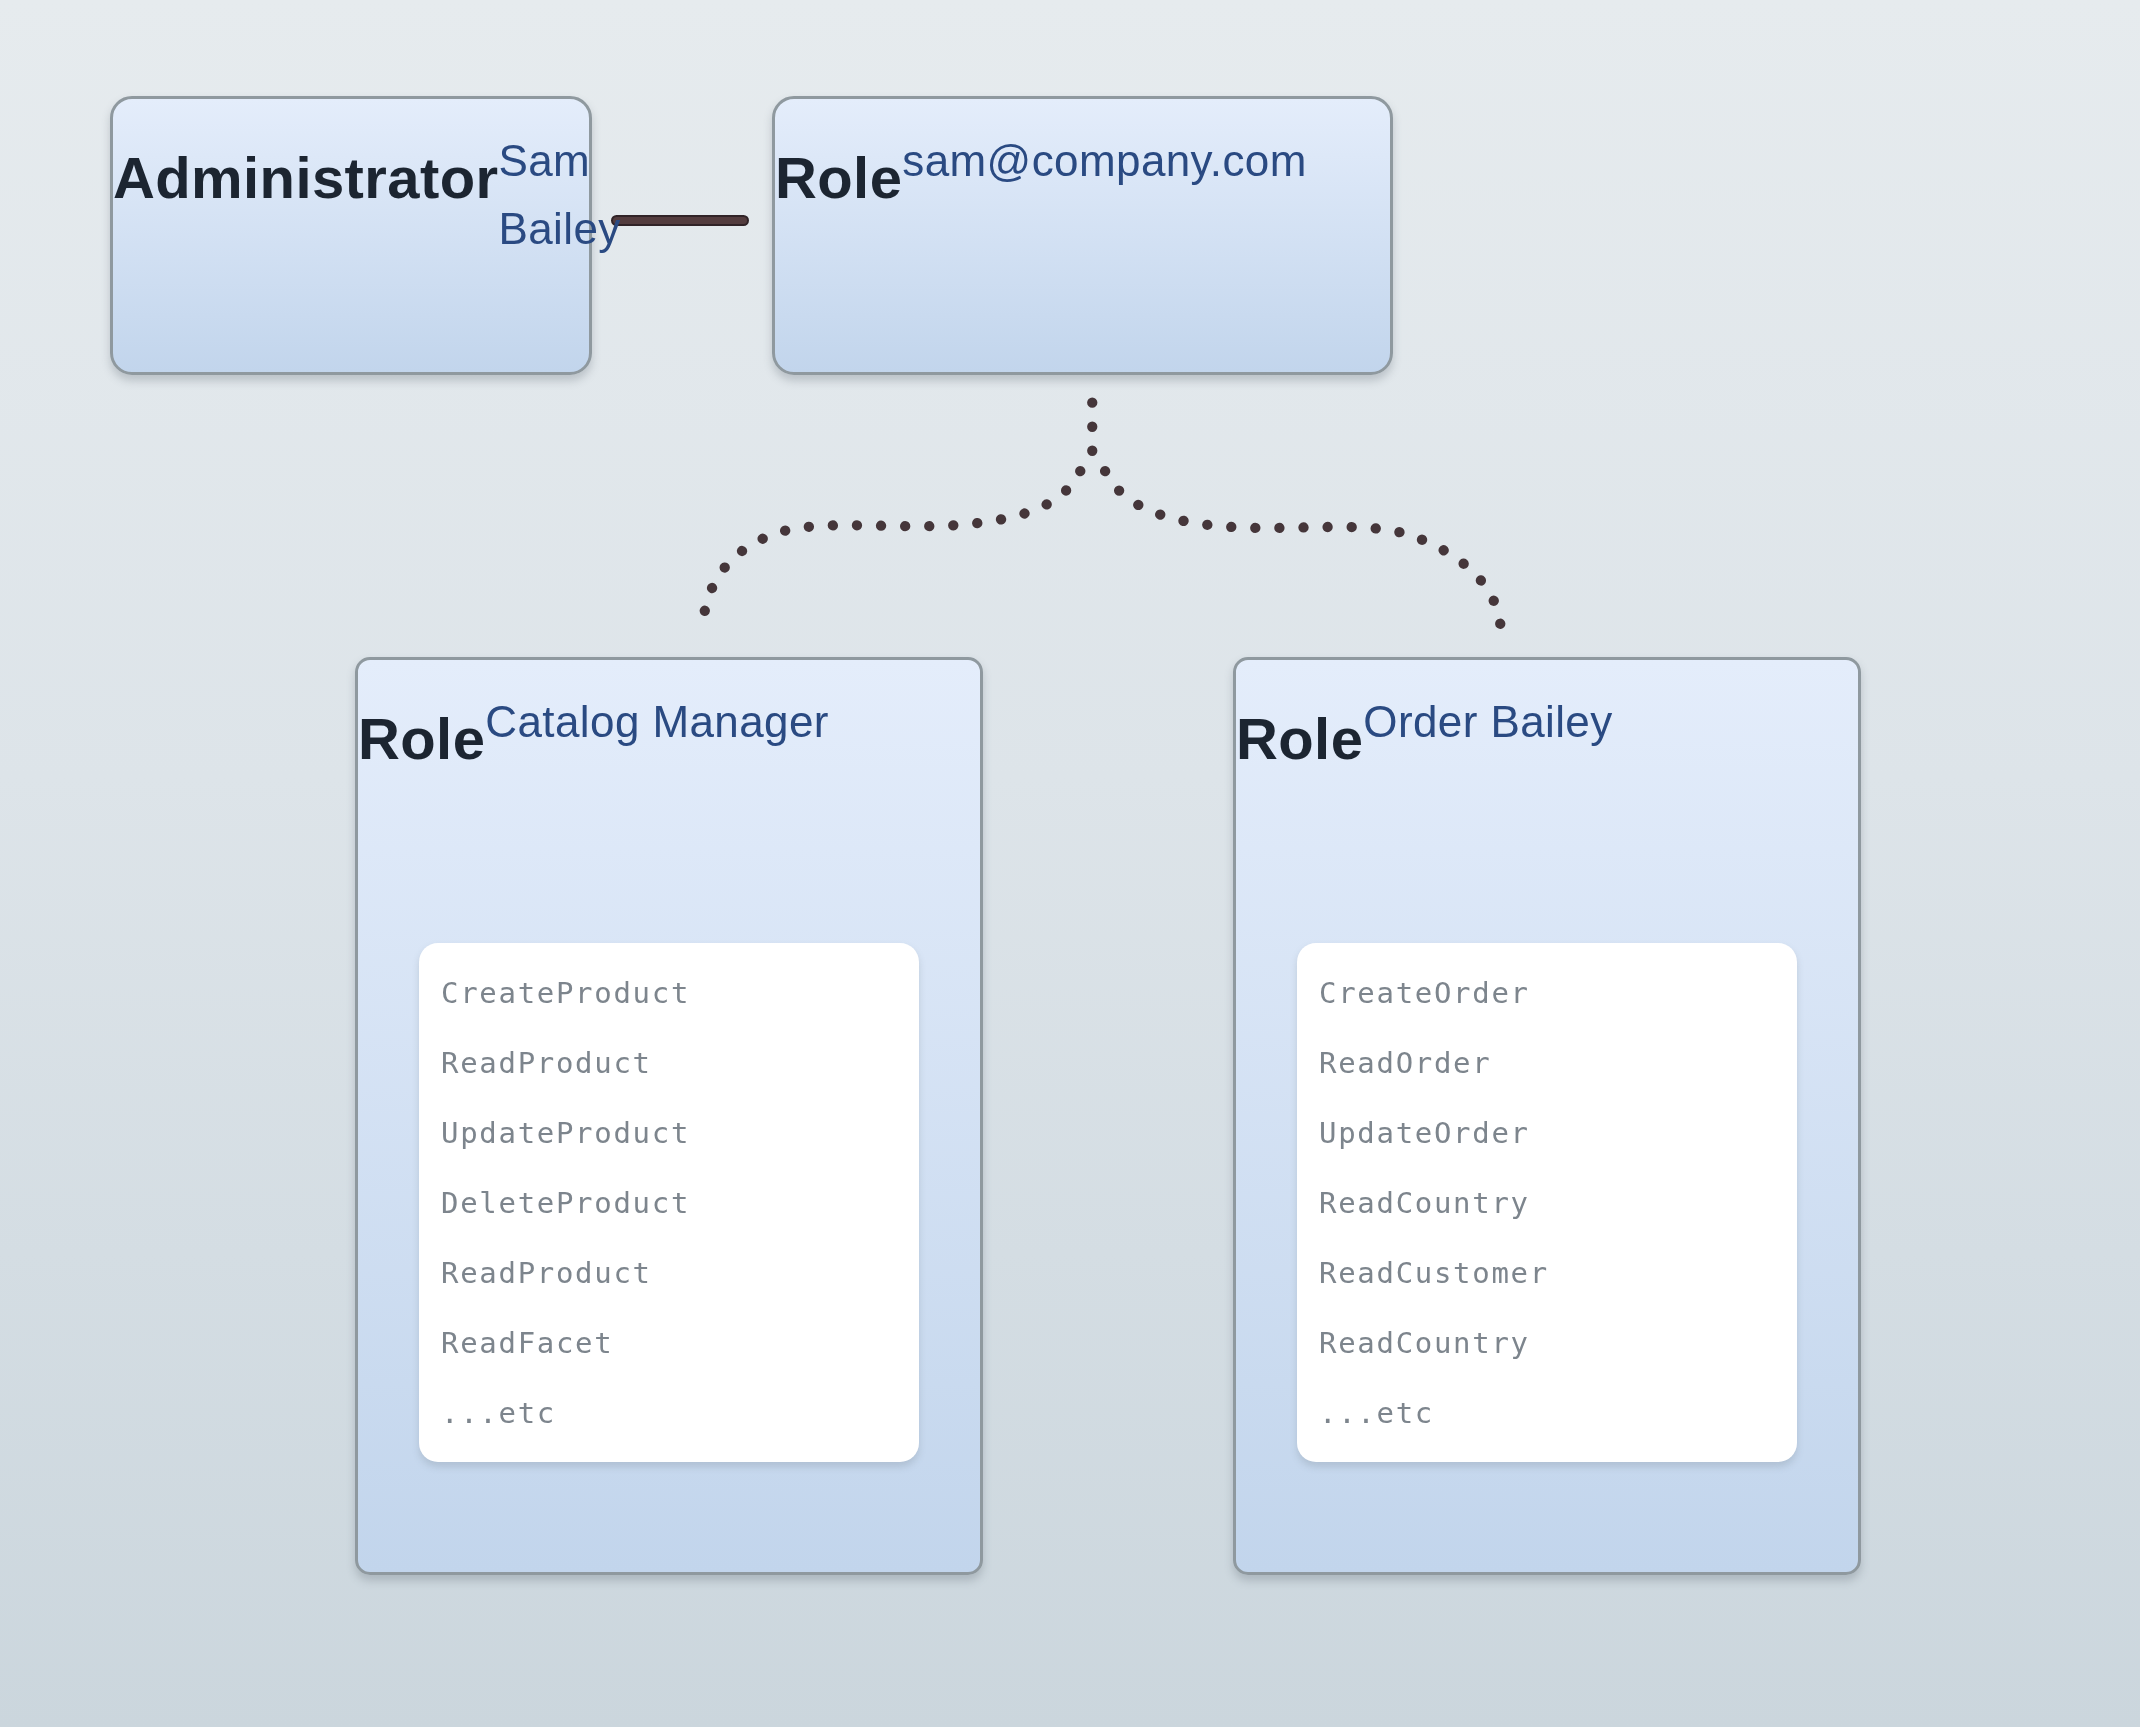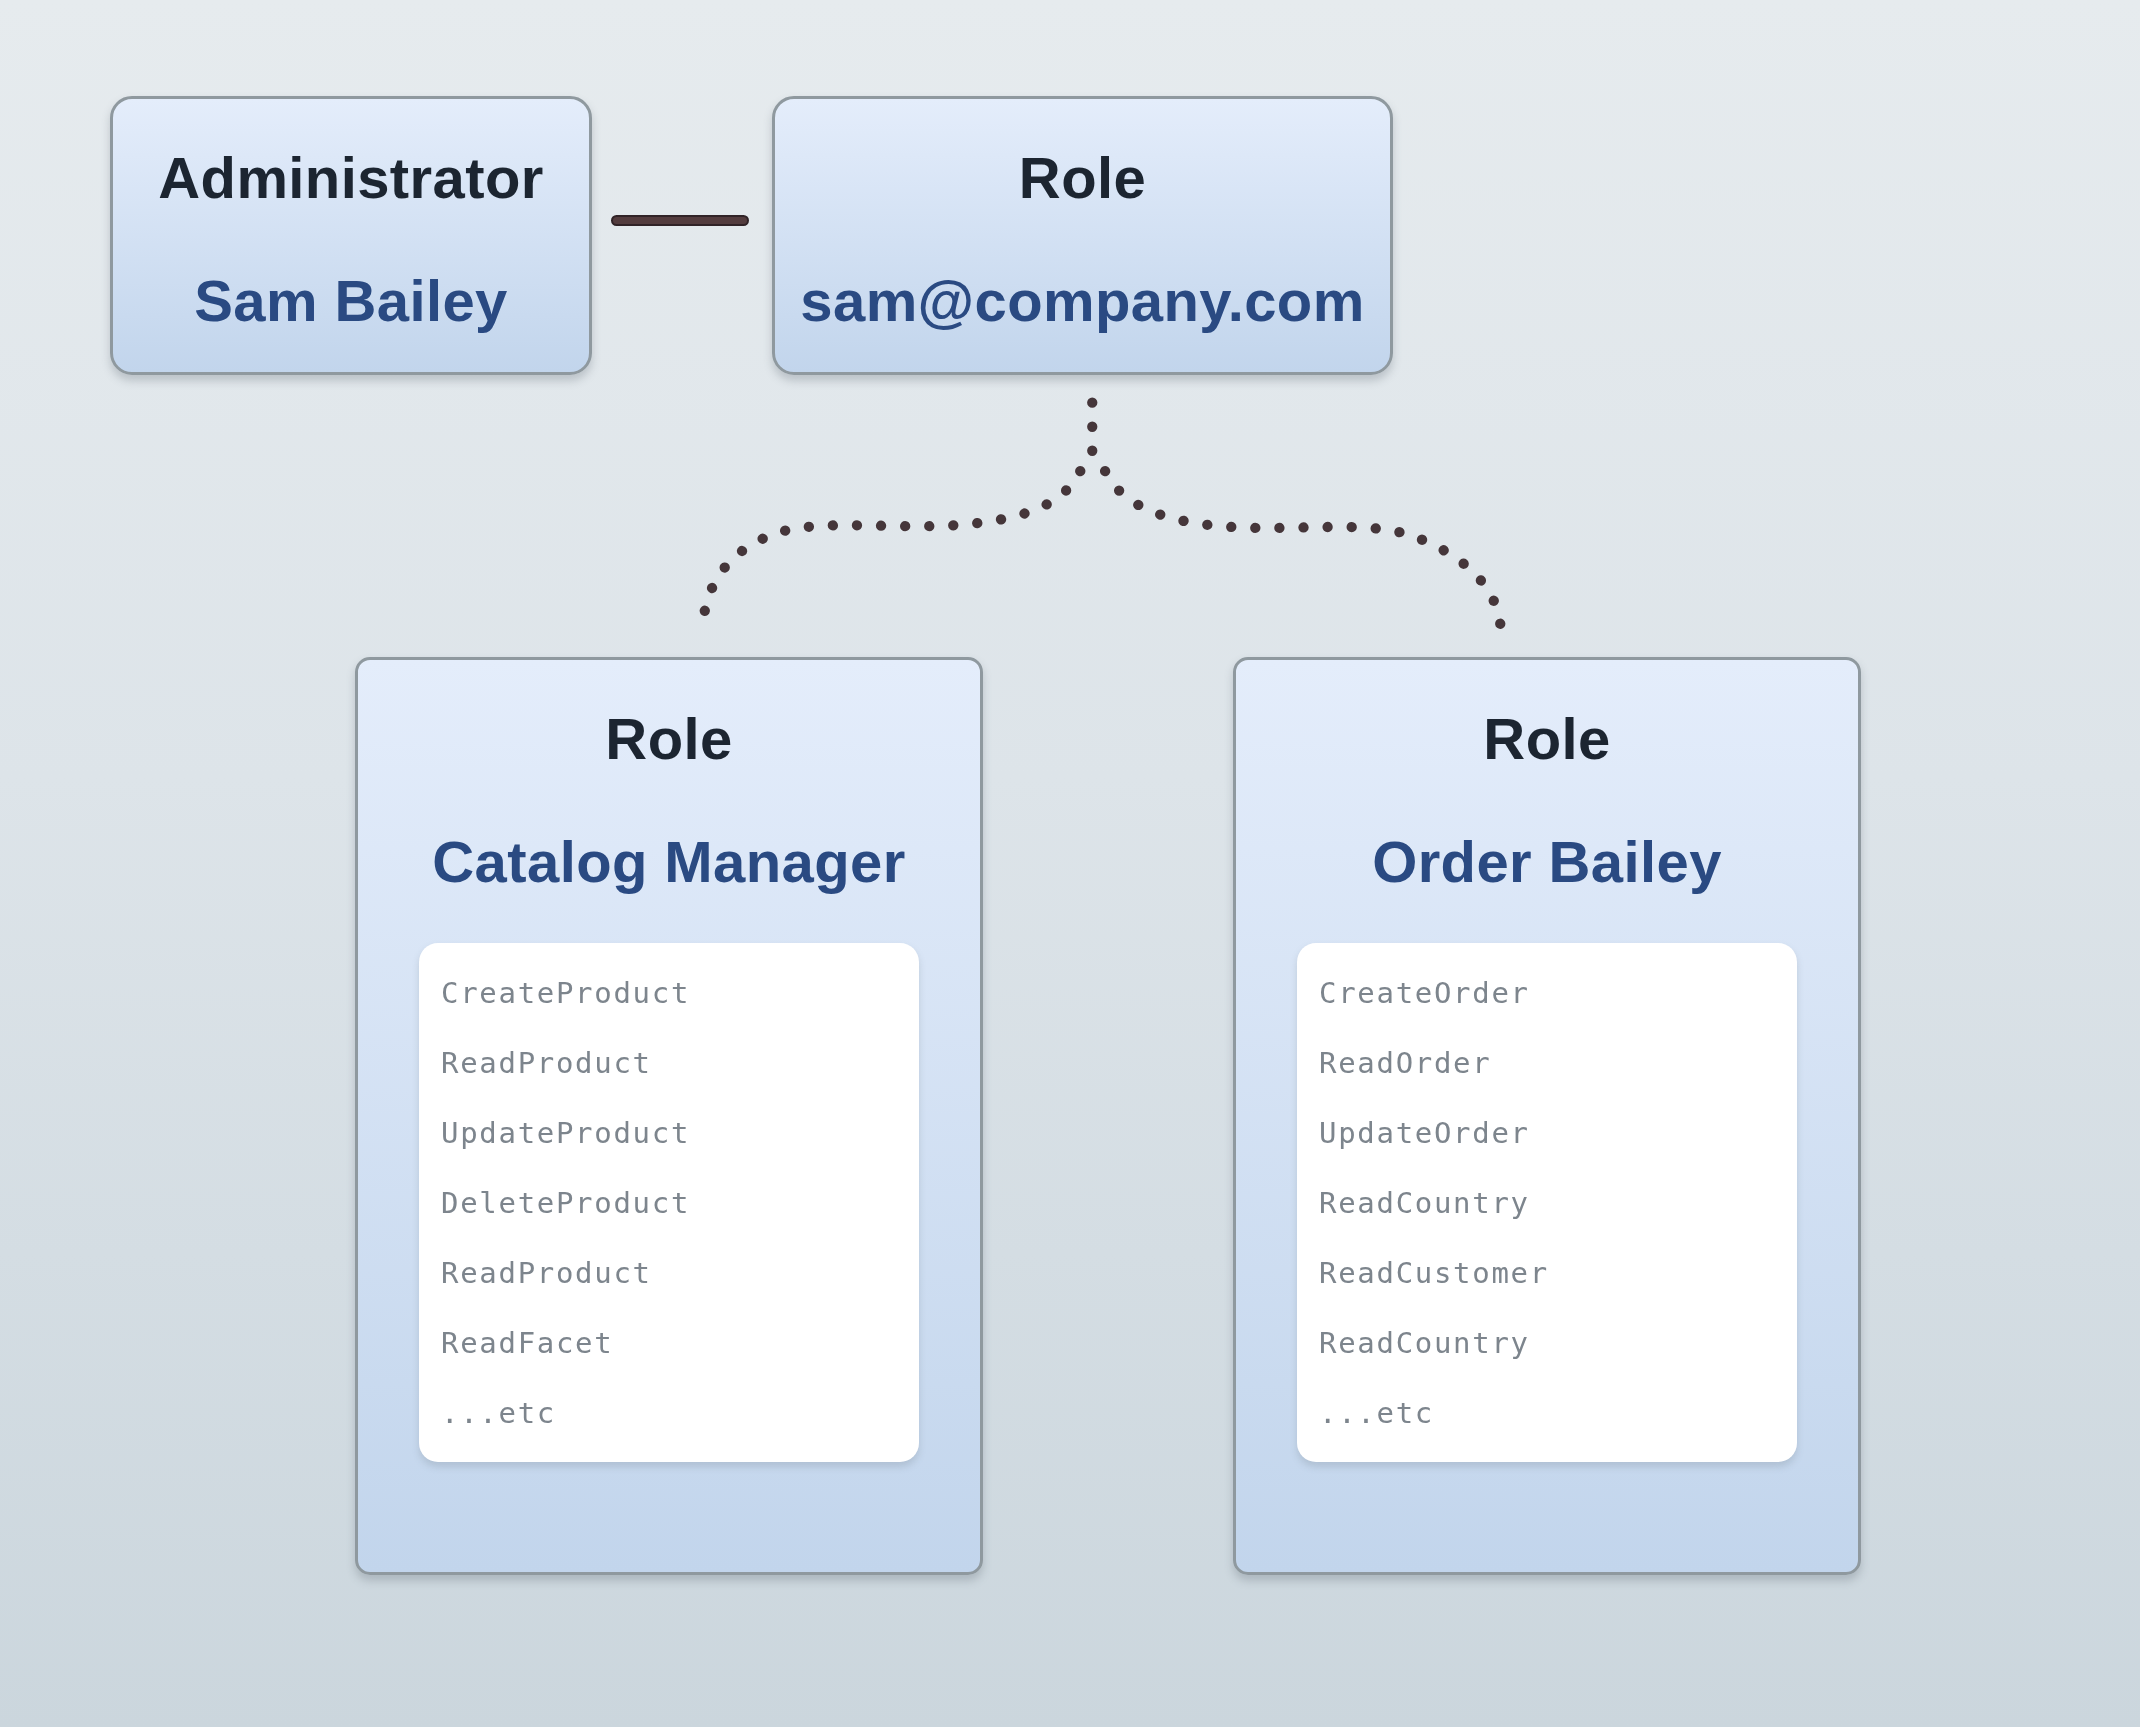--- a/index.html
+++ b/index.html
@@ -14,30 +14,30 @@
   body{
     font-family:"Liberation Sans",sans-serif;
     background:linear-gradient(180deg,var(--background_top) 0%,#dde4e9 45%,var(--background_bottom) 100%);
     position:relative;overflow:hidden;
   }
   .box{
     position:absolute;
     background:linear-gradient(180deg,var(--box_fill_top) 0%,var(--box_fill_bottom) 100%);
     border:3.4px solid var(--box_border);
     box-shadow:0 5.1px 8.6px rgba(90,100,112,.28);
-    display:flex;flex-direction:column;align-items:center;
+    display:flex;flex-direction:row;
   }
   .box.small{border-radius:22px;width:482px;height:279px;}
   .box.role{border-radius:15px;width:628px;height:918px;}
   .box-title{
     margin-top:45px;font-size:58px;font-weight:bold;color:var(--title_text);
     line-height:68px;letter-spacing:0.4px;
   }
   .box-accent{
-    margin-top:55px;font-size:58px;font-weight:bold;color:var(--accent_blue);
+    margin-top:28px;font-size:44px;font-weight:normal;color:var(--accent_blue);
     line-height:68px;letter-spacing:0.4px;
   }
   #admin-box{left:110px;top:96px;}
   #user-box{left:772px;top:96px;width:621px;}
   #role-left{left:355px;top:657px;}
   #role-right{left:1233px;top:657px;}
   .admin-user-link{
     position:absolute;left:611px;top:215px;width:138px;height:11px;
     background:var(--connector);border:2.1px solid var(--connector_edge);border-radius:6.8px;
   }

